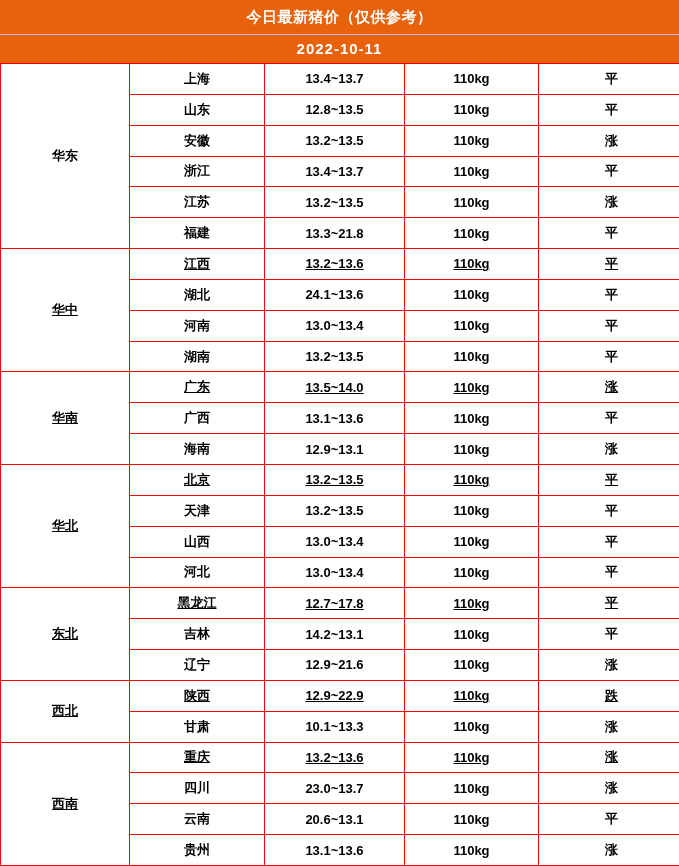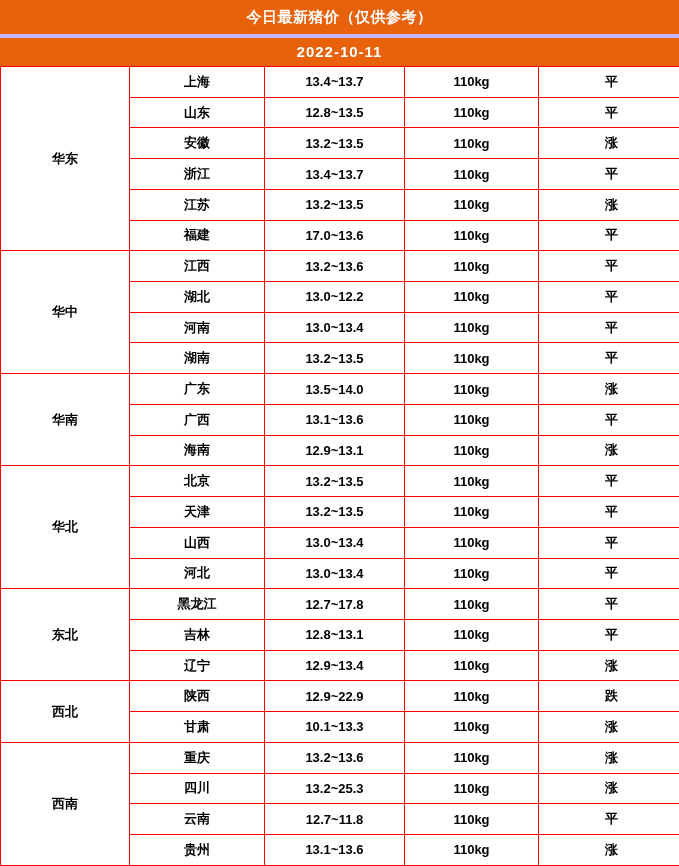--- a/index.html
+++ b/index.html
@@ -31,21 +31,21 @@
     letter-spacing: 0.5px;
   }
   .date-bar {
     background: #e8620c;
     color: #ffffff;
     font-size: 15px;
     font-weight: bold;
     text-align: center;
     height: 28px;
     line-height: 28px;
-    border-top: 4px solid #c4b5fd;
+    border-top: 1px solid #c4b5fd;
     letter-spacing: 1px;
   }
   table.price-table {
     border-collapse: collapse;
     width: 679px;
     table-layout: fixed;
     flex: 1 1 auto;
   }
   table.price-table td {
     border: 1px solid #ff0000;
@@ -78,20 +78,21 @@
   }
   td.trend {
     width: 145px;
     font-size: 14px;
   }
   .up { color: #ff0000; font-weight: bold; }
   .down { color: #00a000; font-weight: bold; }
   .flat { color: #000000; font-weight: bold; }
   .thick-top td {
     border-top: 2px solid #ff0000;
+    text-decoration: underline;
   }
 </style>
 </head>
 <body>
 
 <div class="sheet">
 
   <div class="title-bar">今日最新猪价（仅供参考）</div>
   <div class="date-bar">2022-10-11</div>
 
@@ -123,34 +124,34 @@
           <td class="trend flat">平</td>
         </tr>
         <tr>
           <td class="province">江苏</td>
           <td class="price">13.2~13.5</td>
           <td class="weight">110kg</td>
           <td class="trend up">涨</td>
         </tr>
         <tr>
           <td class="province">福建</td>
-          <td class="price">17.0~13.6</td>
+          <td class="price">13.3~21.8</td>
           <td class="weight">110kg</td>
           <td class="trend flat">平</td>
         </tr>
         <tr class="thick-top">
           <td class="region" rowspan="4">华中</td>
           <td class="province">江西</td>
           <td class="price">13.2~13.6</td>
           <td class="weight">110kg</td>
           <td class="trend flat">平</td>
         </tr>
         <tr>
           <td class="province">湖北</td>
-          <td class="price">13.0~12.2</td>
+          <td class="price">24.1~13.6</td>
           <td class="weight">110kg</td>
           <td class="trend flat">平</td>
         </tr>
         <tr>
           <td class="province">河南</td>
           <td class="price">13.0~13.4</td>
           <td class="weight">110kg</td>
           <td class="trend flat">平</td>
         </tr>
         <tr>
@@ -205,27 +206,27 @@
         </tr>
         <tr class="thick-top">
           <td class="region" rowspan="3">东北</td>
           <td class="province">黑龙江</td>
           <td class="price">12.7~17.8</td>
           <td class="weight">110kg</td>
           <td class="trend flat">平</td>
         </tr>
         <tr>
           <td class="province">吉林</td>
-          <td class="price">12.8~13.1</td>
+          <td class="price">14.2~13.1</td>
           <td class="weight">110kg</td>
           <td class="trend flat">平</td>
         </tr>
         <tr>
           <td class="province">辽宁</td>
-          <td class="price">12.9~13.4</td>
+          <td class="price">12.9~21.6</td>
           <td class="weight">110kg</td>
           <td class="trend up">涨</td>
         </tr>
         <tr class="thick-top">
           <td class="region" rowspan="2">西北</td>
           <td class="province">陕西</td>
           <td class="price">12.9~22.9</td>
           <td class="weight">110kg</td>
           <td class="trend down">跌</td>
         </tr>
@@ -237,27 +238,27 @@
         </tr>
         <tr class="thick-top">
           <td class="region" rowspan="4">西南</td>
           <td class="province">重庆</td>
           <td class="price">13.2~13.6</td>
           <td class="weight">110kg</td>
           <td class="trend up">涨</td>
         </tr>
         <tr>
           <td class="province">四川</td>
-          <td class="price">13.2~25.3</td>
+          <td class="price">23.0~13.7</td>
           <td class="weight">110kg</td>
           <td class="trend up">涨</td>
         </tr>
         <tr>
           <td class="province">云南</td>
-          <td class="price">12.7~11.8</td>
+          <td class="price">20.6~13.1</td>
           <td class="weight">110kg</td>
           <td class="trend flat">平</td>
         </tr>
         <tr>
           <td class="province">贵州</td>
           <td class="price">13.1~13.6</td>
           <td class="weight">110kg</td>
           <td class="trend up">涨</td>
         </tr>
       </tbody>

